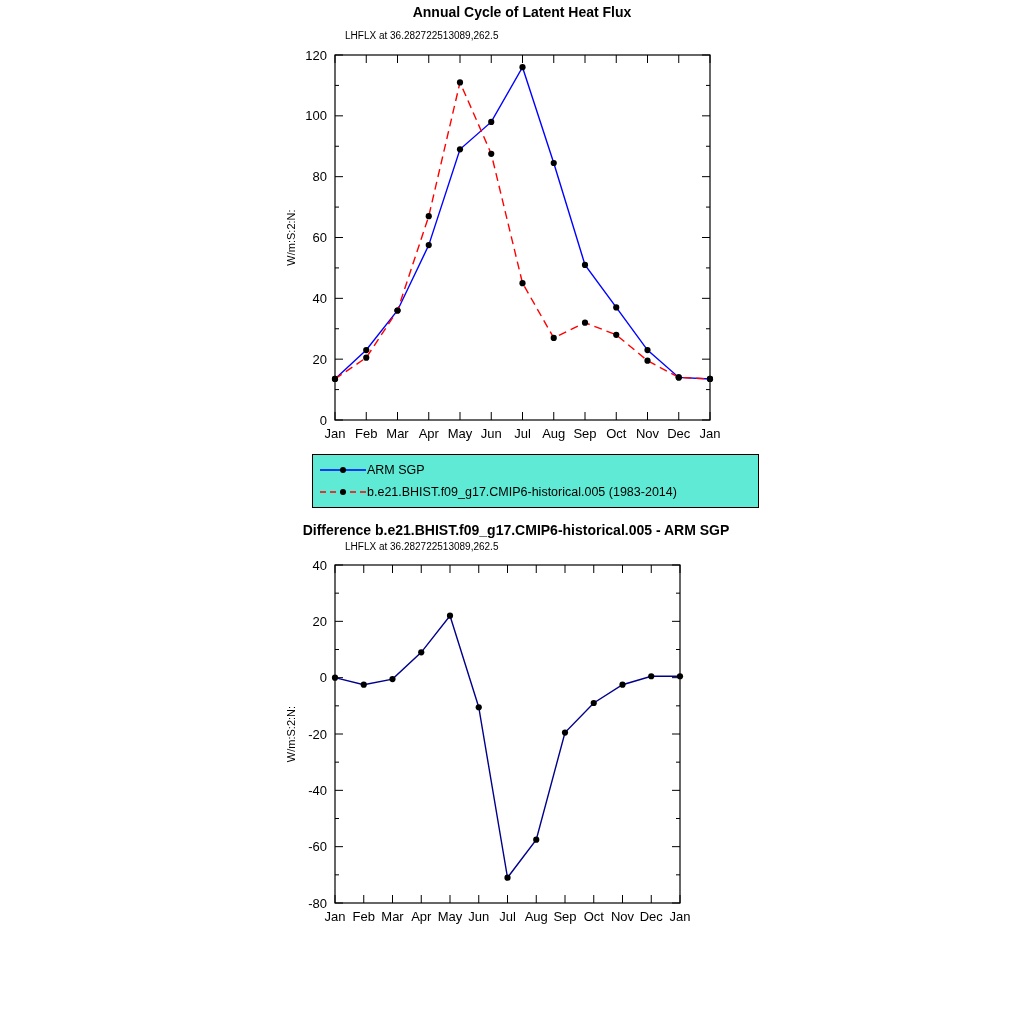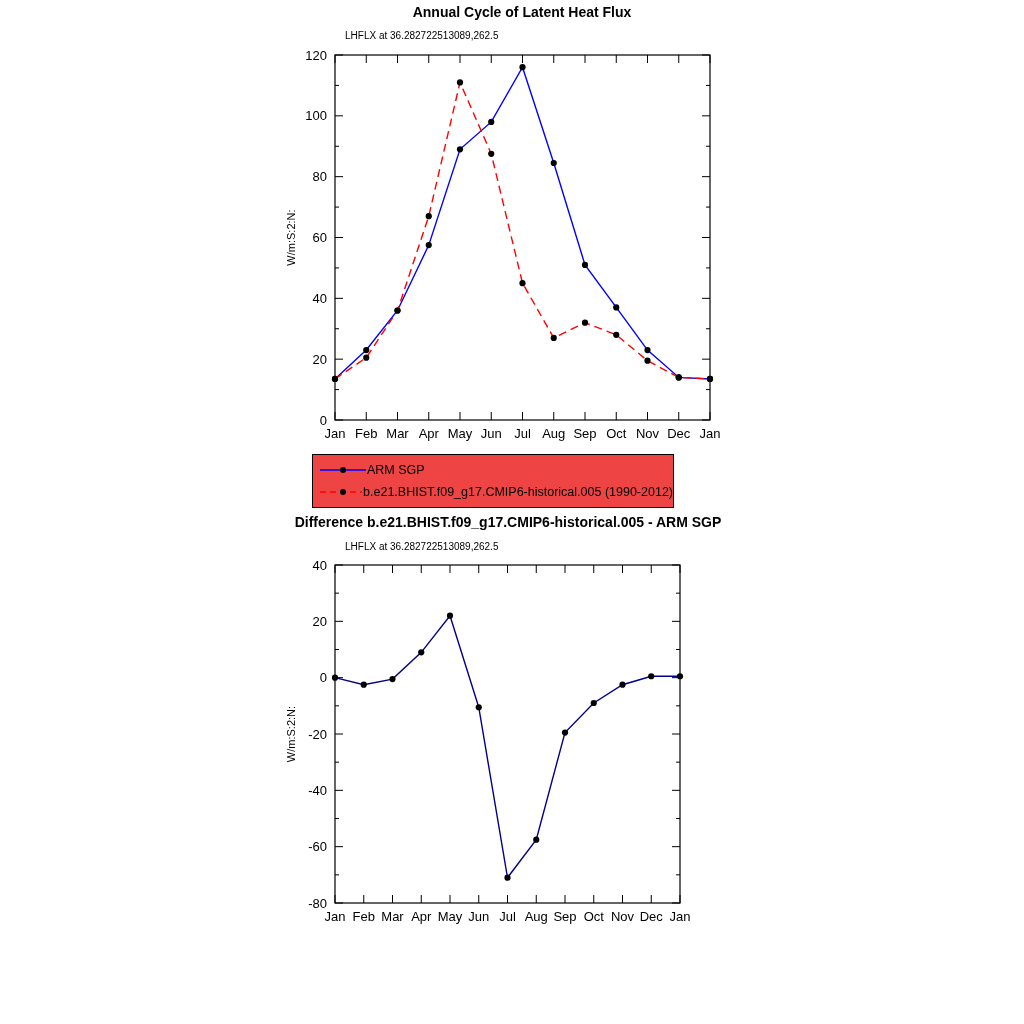--- a/index.html
+++ b/index.html
@@ -10,38 +10,38 @@
   }
   .chart-title{
     position:absolute;transform:translateX(-50%);
     font-weight:bold;font-size:14px;white-space:nowrap;
   }
   .chart-subtitle{
     position:absolute;font-size:10px;white-space:nowrap;
   }
   #plots-svg{position:absolute;left:0;top:0}
   .legend{
-    position:absolute;left:312px;top:454px;width:362px;
-    border:1px solid #000;background:#ef4444;padding:4px 0;
+    position:absolute;left:312px;top:454px;width:447px;
+    border:1px solid #000;background:#5eead4;padding:4px 0;
     box-sizing:border-box;
   }
   .legend-row{
     display:flex;align-items:center;gap:1px;
     padding:4px 0 4px 7px;font-size:12.5px;line-height:14px;
   }
   .legend-label{white-space:nowrap}
 </style>
 </head>
 <body>
 
 <h1 class="chart-title" style="left:522px;top:4px;margin:0">Annual Cycle of Latent Heat Flux</h1>
 
 <div class="chart-subtitle" style="left:345px;top:30px">LHFLX at 36.282722513089,262.5</div>
 
-<h1 class="chart-title" style="left:508px;top:514px;margin:0">Difference b.e21.BHIST.f09_g17.CMIP6-historical.005 - ARM SGP</h1>
+<h1 class="chart-title" style="left:508px;top:514px;margin:8px">Difference b.e21.BHIST.f09_g17.CMIP6-historical.005 - ARM SGP</h1>
 
 <div class="chart-subtitle" style="left:345px;top:541px">LHFLX at 36.282722513089,262.5</div>
 
 <svg id="plots-svg" width="1024" height="1024">
     <g>
       <rect x="335" y="55" width="375" height="365" fill="none" stroke="#000" stroke-width="1.2"></rect>
       <line x1="335" y1="420" x2="335" y2="412" stroke="#000" stroke-width="1"></line>
       <line x1="335" y1="55" x2="335" y2="63" stroke="#000" stroke-width="1"></line>
       <text x="335" y="438" fill="#000" font-family="&quot;Liberation Sans&quot;, sans-serif" text-anchor="middle" font-size="13px">Jan</text>
       <line x1="366.25" y1="420" x2="366.25" y2="412" stroke="#000" stroke-width="1"></line>
@@ -241,15 +241,15 @@
         <line x1="0" y1="7" x2="46" y2="7" stroke="#0000ff" stroke-width="1.4"></line>
         <circle cx="23" cy="7" r="3" fill="#000000"></circle>
       </svg>
     <span class="legend-label">ARM SGP</span>
   </div>
   <div class="legend-row">
     <svg class="legend-sample" width="46" height="14">
         <line x1="0" y1="7" x2="46" y2="7" stroke="#ff0000" stroke-width="1.4" stroke-dasharray="6 4"></line>
         <circle cx="23" cy="7" r="3" fill="#000000"></circle>
       </svg>
-    <span class="legend-label">b.e21.BHIST.f09_g17.CMIP6-historical.005 (1990-2012)</span>
+    <span class="legend-label">b.e21.BHIST.f09_g17.CMIP6-historical.005 (1983-2014)</span>
   </div>
 </div>
 
 </body></html>

